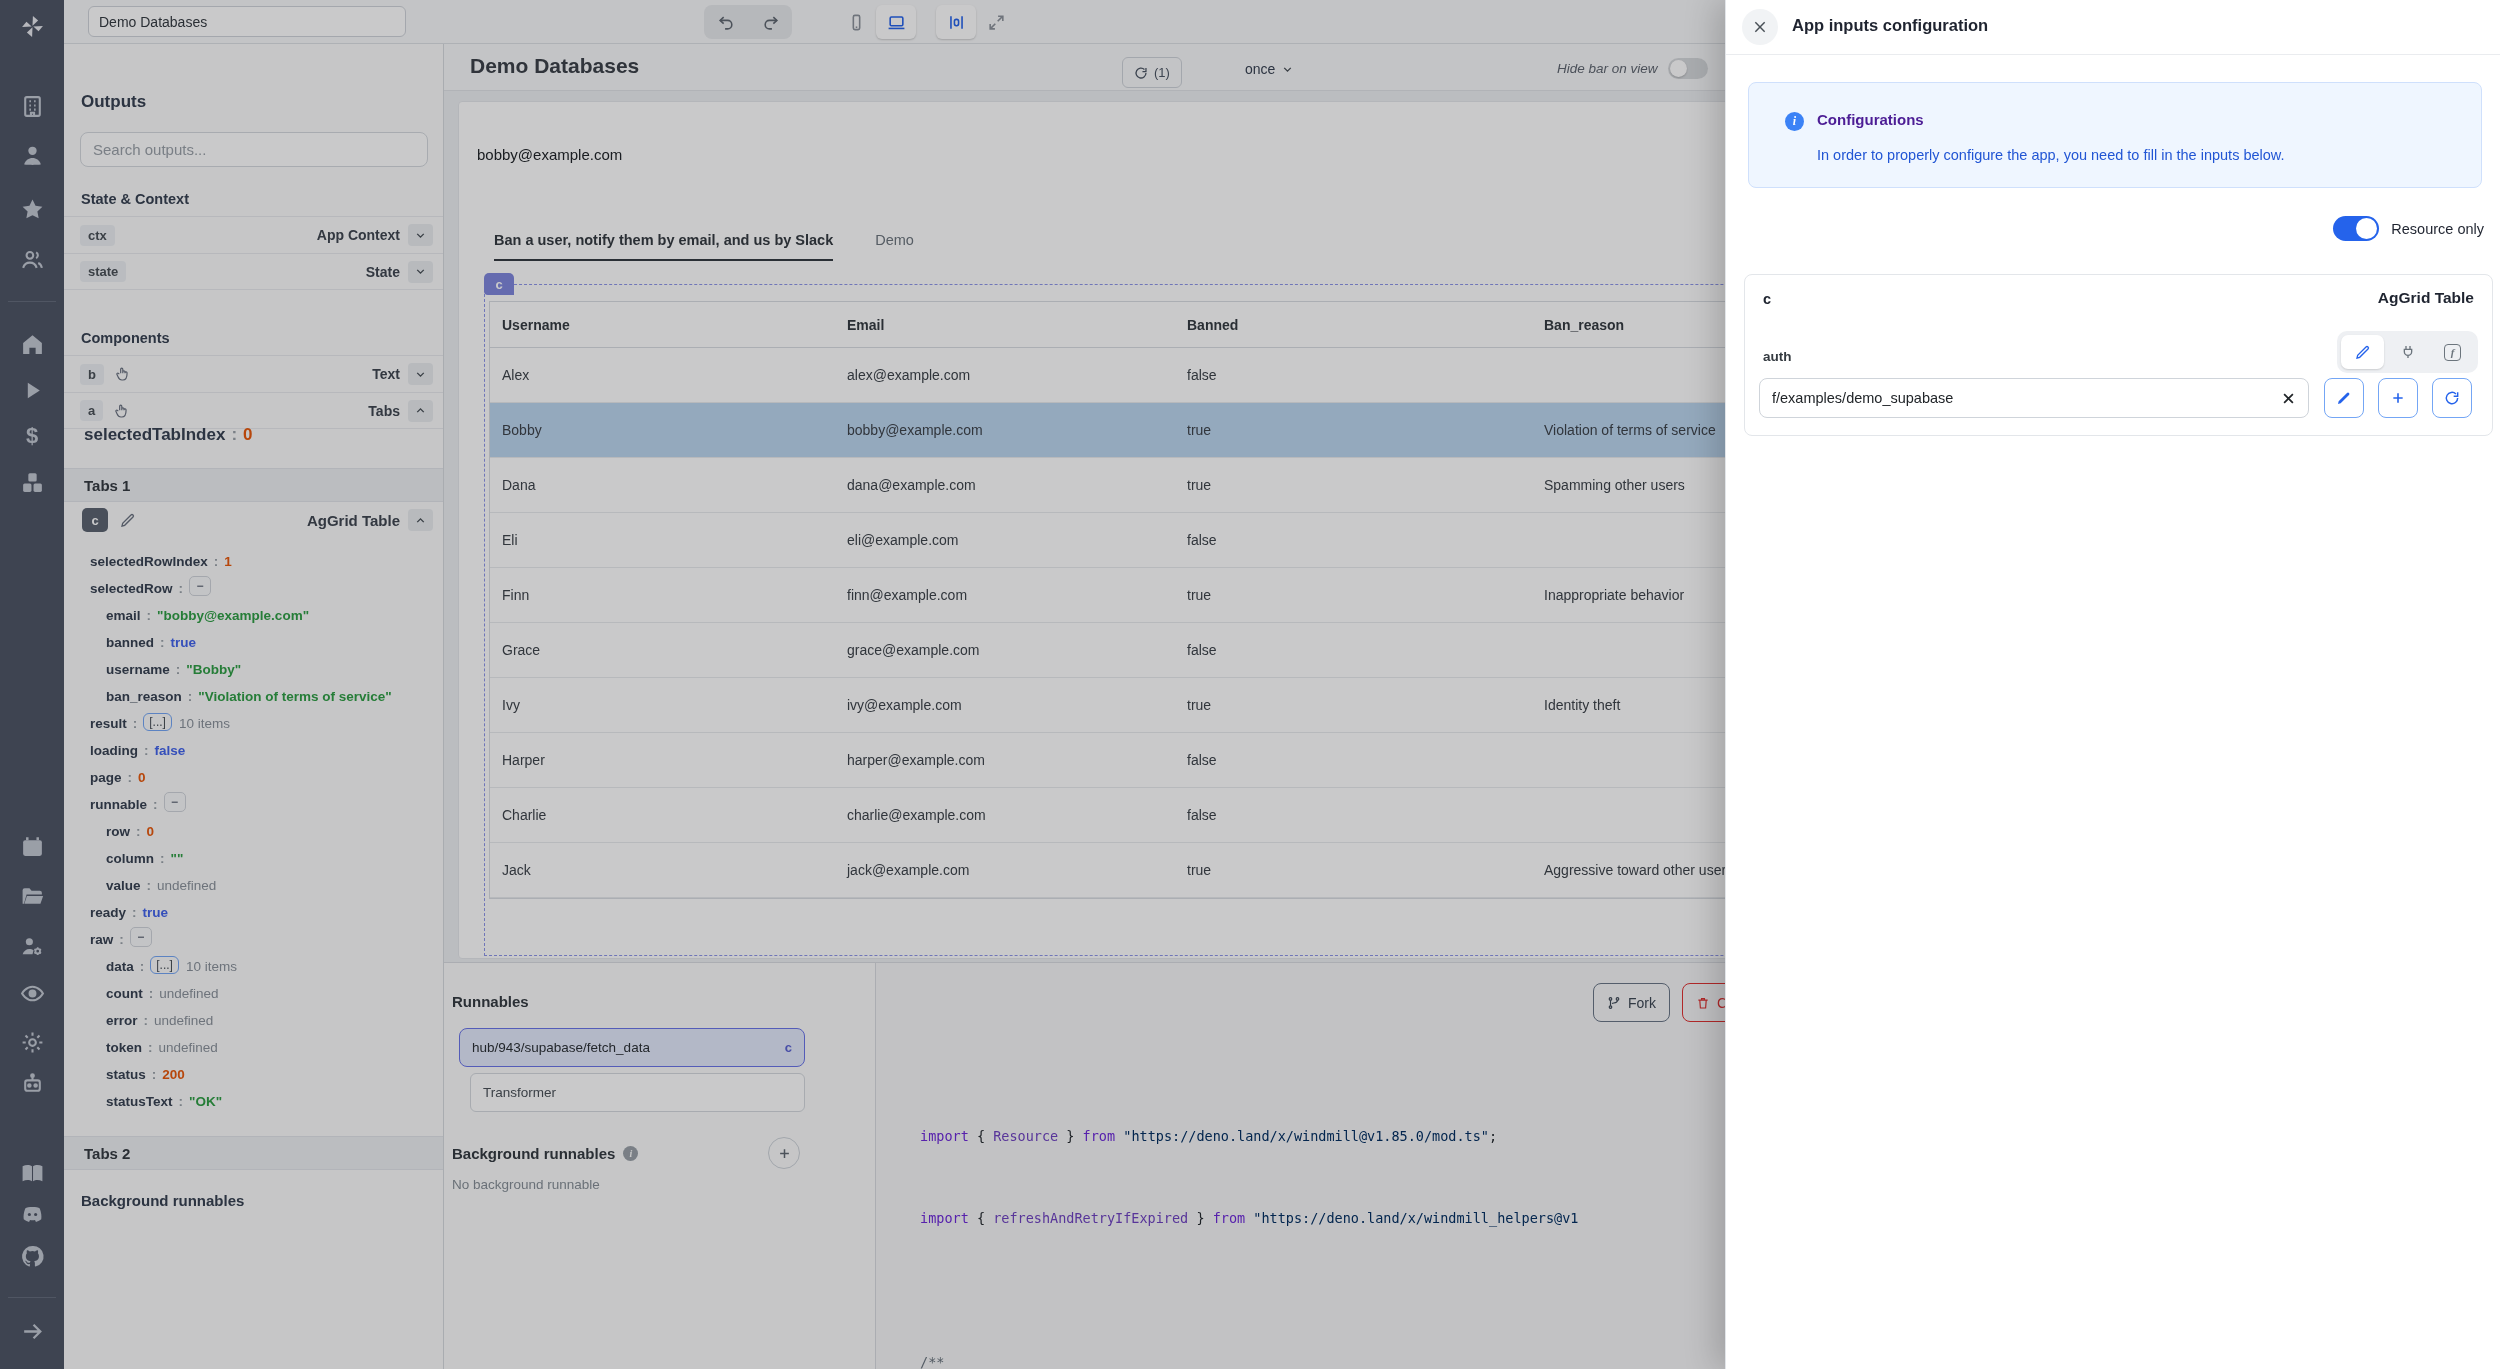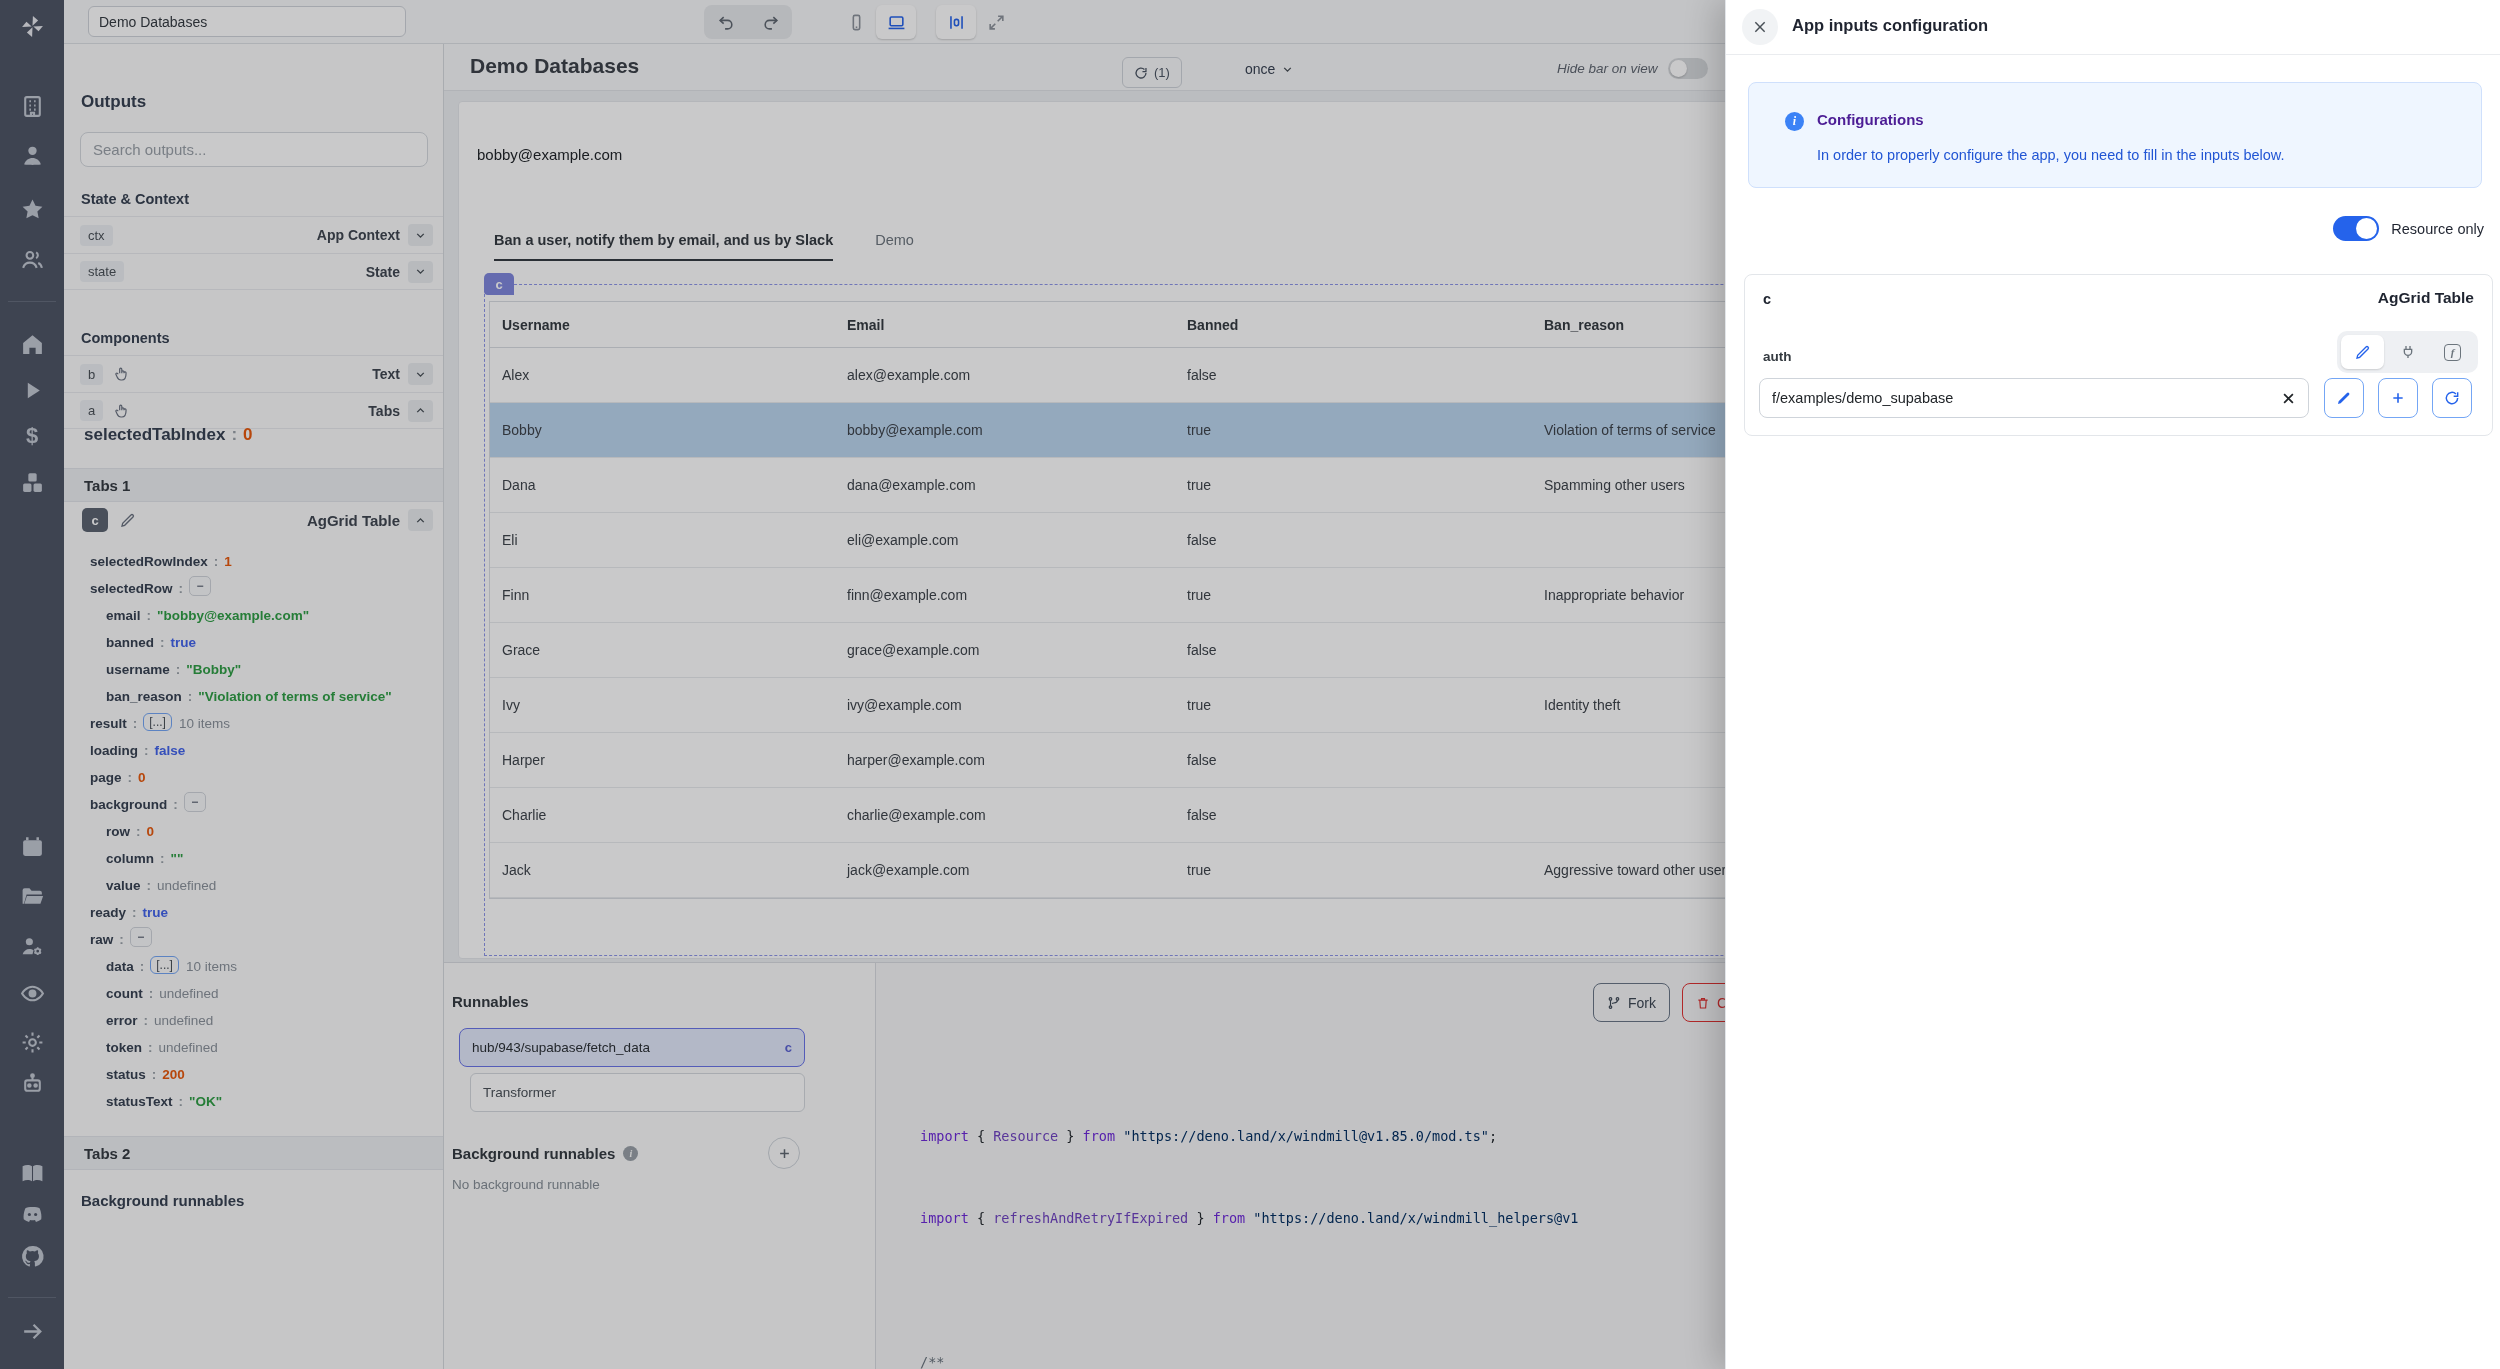--- a/index.html
+++ b/index.html
@@ -31,21 +31,21 @@
   
   .outputs { position:absolute; left:64px; top:44px; width:380px; bottom:0; background:#fbfcfc; border-right:1px solid #d6dade; overflow:hidden; z-index:5; }
   .outputs-title { position:absolute; left:17px; top:48px; font-size:17px; font-weight:700; color:#374151; }
   .search-input { position:absolute; left:16px; top:88px; width:348px; height:35px; border:1px solid #d5d9de; border-radius:8px;
                   background:#fff; padding:0 12px; font-size:15px; color:#343a40; font-family:inherit; }
   .search-input::placeholder { color:#9aa1a8; }
   .sec-title { position:absolute; left:17px; font-size:14.5px; font-weight:700; color:#374151; }
   .rowlist { position:absolute; left:0; right:0; }
   .prow { height:37px; display:flex; align-items:center; padding:0 10px 0 16px; border-top:1px solid #e8eaed; cursor:pointer; }
   .prow:last-child { border-bottom:1px solid #e8eaed; }
-  .chip { background:#eceff2; color:#495057; border-radius:4px; font-size:13px; font-weight:400; padding:3px 8px; }
+  .chip { background:#eceff2; color:#495057; border-radius:4px; font-size:13px; font-weight:700; padding:3px 8px; }
   .hand { margin-left:10px; color:#6b7280; }
   .hand svg { width:16px; height:16px; }
   .prow .sp { flex:1; }
   .ptype { font-size:14px; font-weight:700; color:#3f4650; }
   .chevbox { margin-left:8px; width:25px; height:22px; border-radius:4px; background:#e9ecef; color:#495057;
              display:flex; align-items:center; justify-content:center; cursor:pointer; }
   .chevbox svg { width:13px; height:13px; }
   .up svg { transform:rotate(180deg); }
   .stirow { position:absolute; left:20px; top:381px; font-size:17px; }
   .tkey { color:#374151; font-weight:600; }
@@ -486,21 +486,21 @@
 
       <div class="trow vt-num">
         <span class="tkey">page</span>
         <span class="tcolon">:</span>
 
         <span class="tval">0</span>
 
       </div>
 
       <div class="trow vt-dash">
-        <span class="tkey">background</span>
+        <span class="tkey">runnable</span>
         <span class="tcolon">:</span>
         <span class="dashbox">−</span>
 
       </div>
 
       <div class="trow lvl2 vt-num">
         <span class="tkey">row</span>
         <span class="tcolon">:</span>
 
         <span class="tval">0</span>

